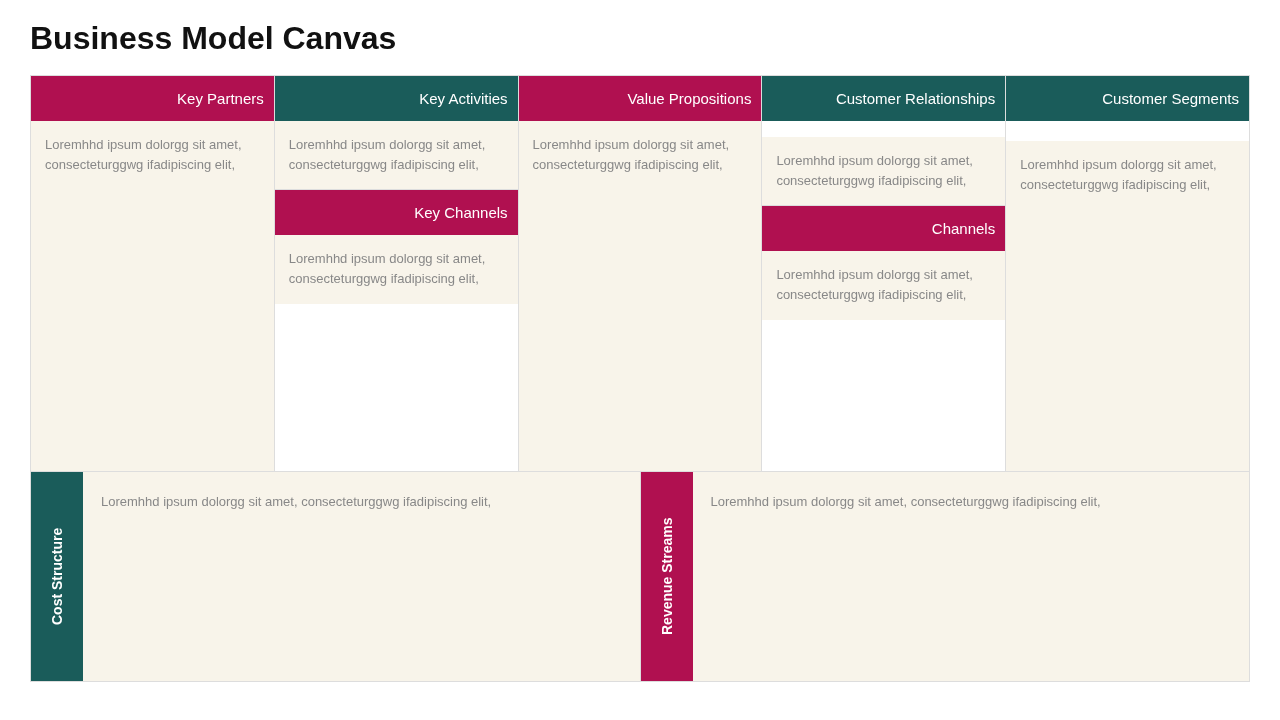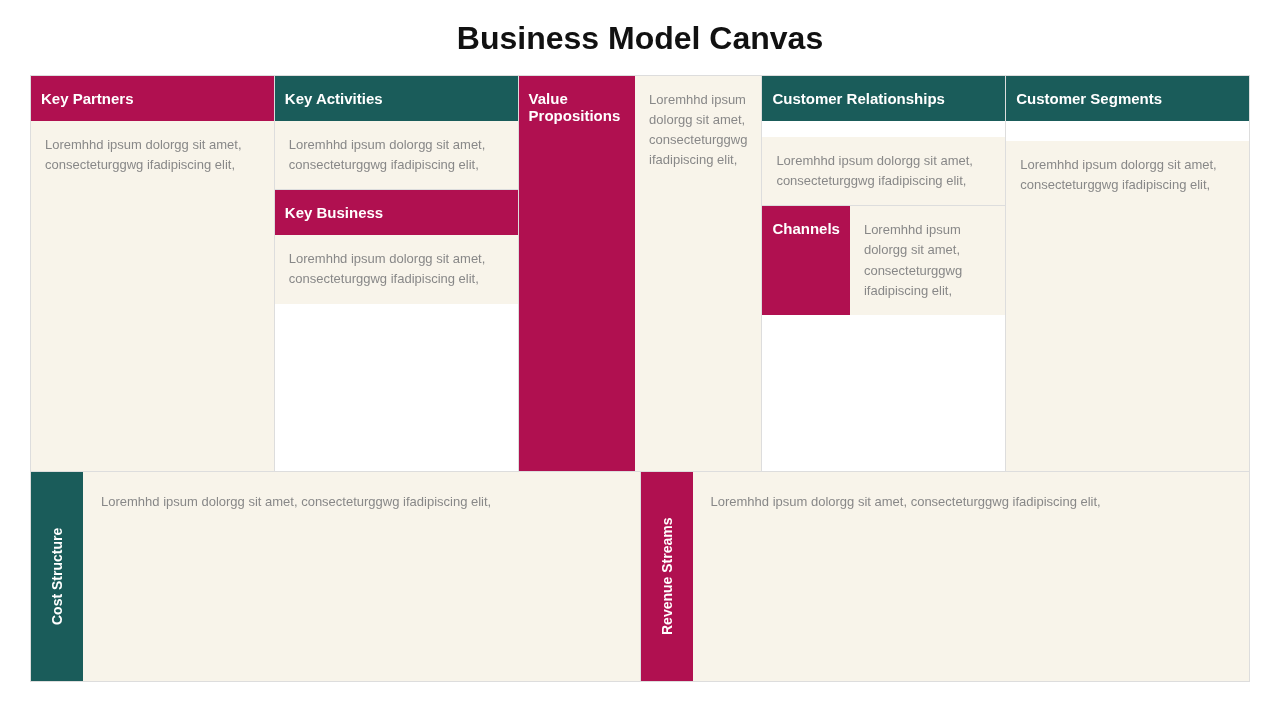--- a/index.html
+++ b/index.html
@@ -10,21 +10,20 @@
       min-height: 720px;
       overflow: hidden;
     }
     .page {
       width: 1280px;
       min-height: 720px;
       background: #fff;
       padding: 20px 30px 10px 30px;
     }
     .title {
-      text-align: center;
       font-size: 32px;
       font-weight: bold;
       color: #111;
       margin-bottom: 18px;
     }
     .canvas-grid {
       display: flex;
       flex-direction: column;
       gap: 0;
     }
@@ -37,22 +36,22 @@
     }
     .col {
       display: flex;
       flex-direction: column;
       flex: 1;
       border-right: 1px solid #ddd;
     }
     .col:last-child { border-right: none; gap: 20px; }
     .cell-header {
       padding: 14px 10px;
-      text-align: left;
-      font-weight: bold;
+      text-align: right;
+      font-weight: normal;
       font-size: 15px;
       color: #fff;
     }
     .cell-body {
       flex: 1;
       padding: 14px 14px;
       background: #f8f4ea;
       font-size: 13px;
       color: #888;
       line-height: 1.55;
@@ -65,21 +64,21 @@
       flex-direction: column;
       flex: 1;
       border-right: 1px solid #ddd;
     }
     .key-partners-col .cell-header {
       padding: 14px 10px;
     }
     
     .value-prop-col {
       display: flex;
-      flex-direction: row;
+      flex-direction: column;
       flex: 1;
       border-right: 1px solid #ddd;
     }
     
     .key-act-col {
       display: flex;
       flex-direction: column;
       flex: 1;
       border-right: 1px solid #ddd;
     }
@@ -99,21 +98,21 @@
       flex: 1;
       border-right: 1px solid #ddd;
     }
     .cust-rel-top {
       display: flex;
       flex-direction: column;
       gap: 16px;
     }
     .channels-block {
       display: flex;
-      flex-direction: row;
+      flex-direction: column;
       border-top: 1px solid #ddd;
     }
     
     .bottom-section {
       display: flex;
       flex-direction: row;
       width: 100%;
       border: 1px solid #ddd;
       border-top: none;
       min-height: 210px;
@@ -164,21 +163,21 @@
         <div class="cell-header crimson">Key Partners</div>
         <div class="cell-body" style="min-height:330px;">Loremhhd ipsum dolorgg sit amet, consecteturggwg ifadipiscing elit,</div>
       </div>
 
       <div class="col key-act-col">
         <div class="key-act-top">
           <div class="cell-header teal">Key Activities</div>
           <div class="cell-body">Loremhhd ipsum dolorgg sit amet, consecteturggwg ifadipiscing elit,</div>
         </div>
         <div class="key-resources-block">
-          <div class="cell-header crimson" style="background:#b01050;">Key Business</div>
+          <div class="cell-header crimson" style="background:#b01050;">Key Channels</div>
           <div class="cell-body">Loremhhd ipsum dolorgg sit amet, consecteturggwg ifadipiscing elit,</div>
         </div>
       </div>
 
       <div class="col value-prop-col">
         <div class="cell-header crimson">Value Propositions</div>
         <div class="cell-body" style="min-height:330px;">Loremhhd ipsum dolorgg sit amet, consecteturggwg ifadipiscing elit,</div>
       </div>
 
       <div class="col cust-rel-col">

